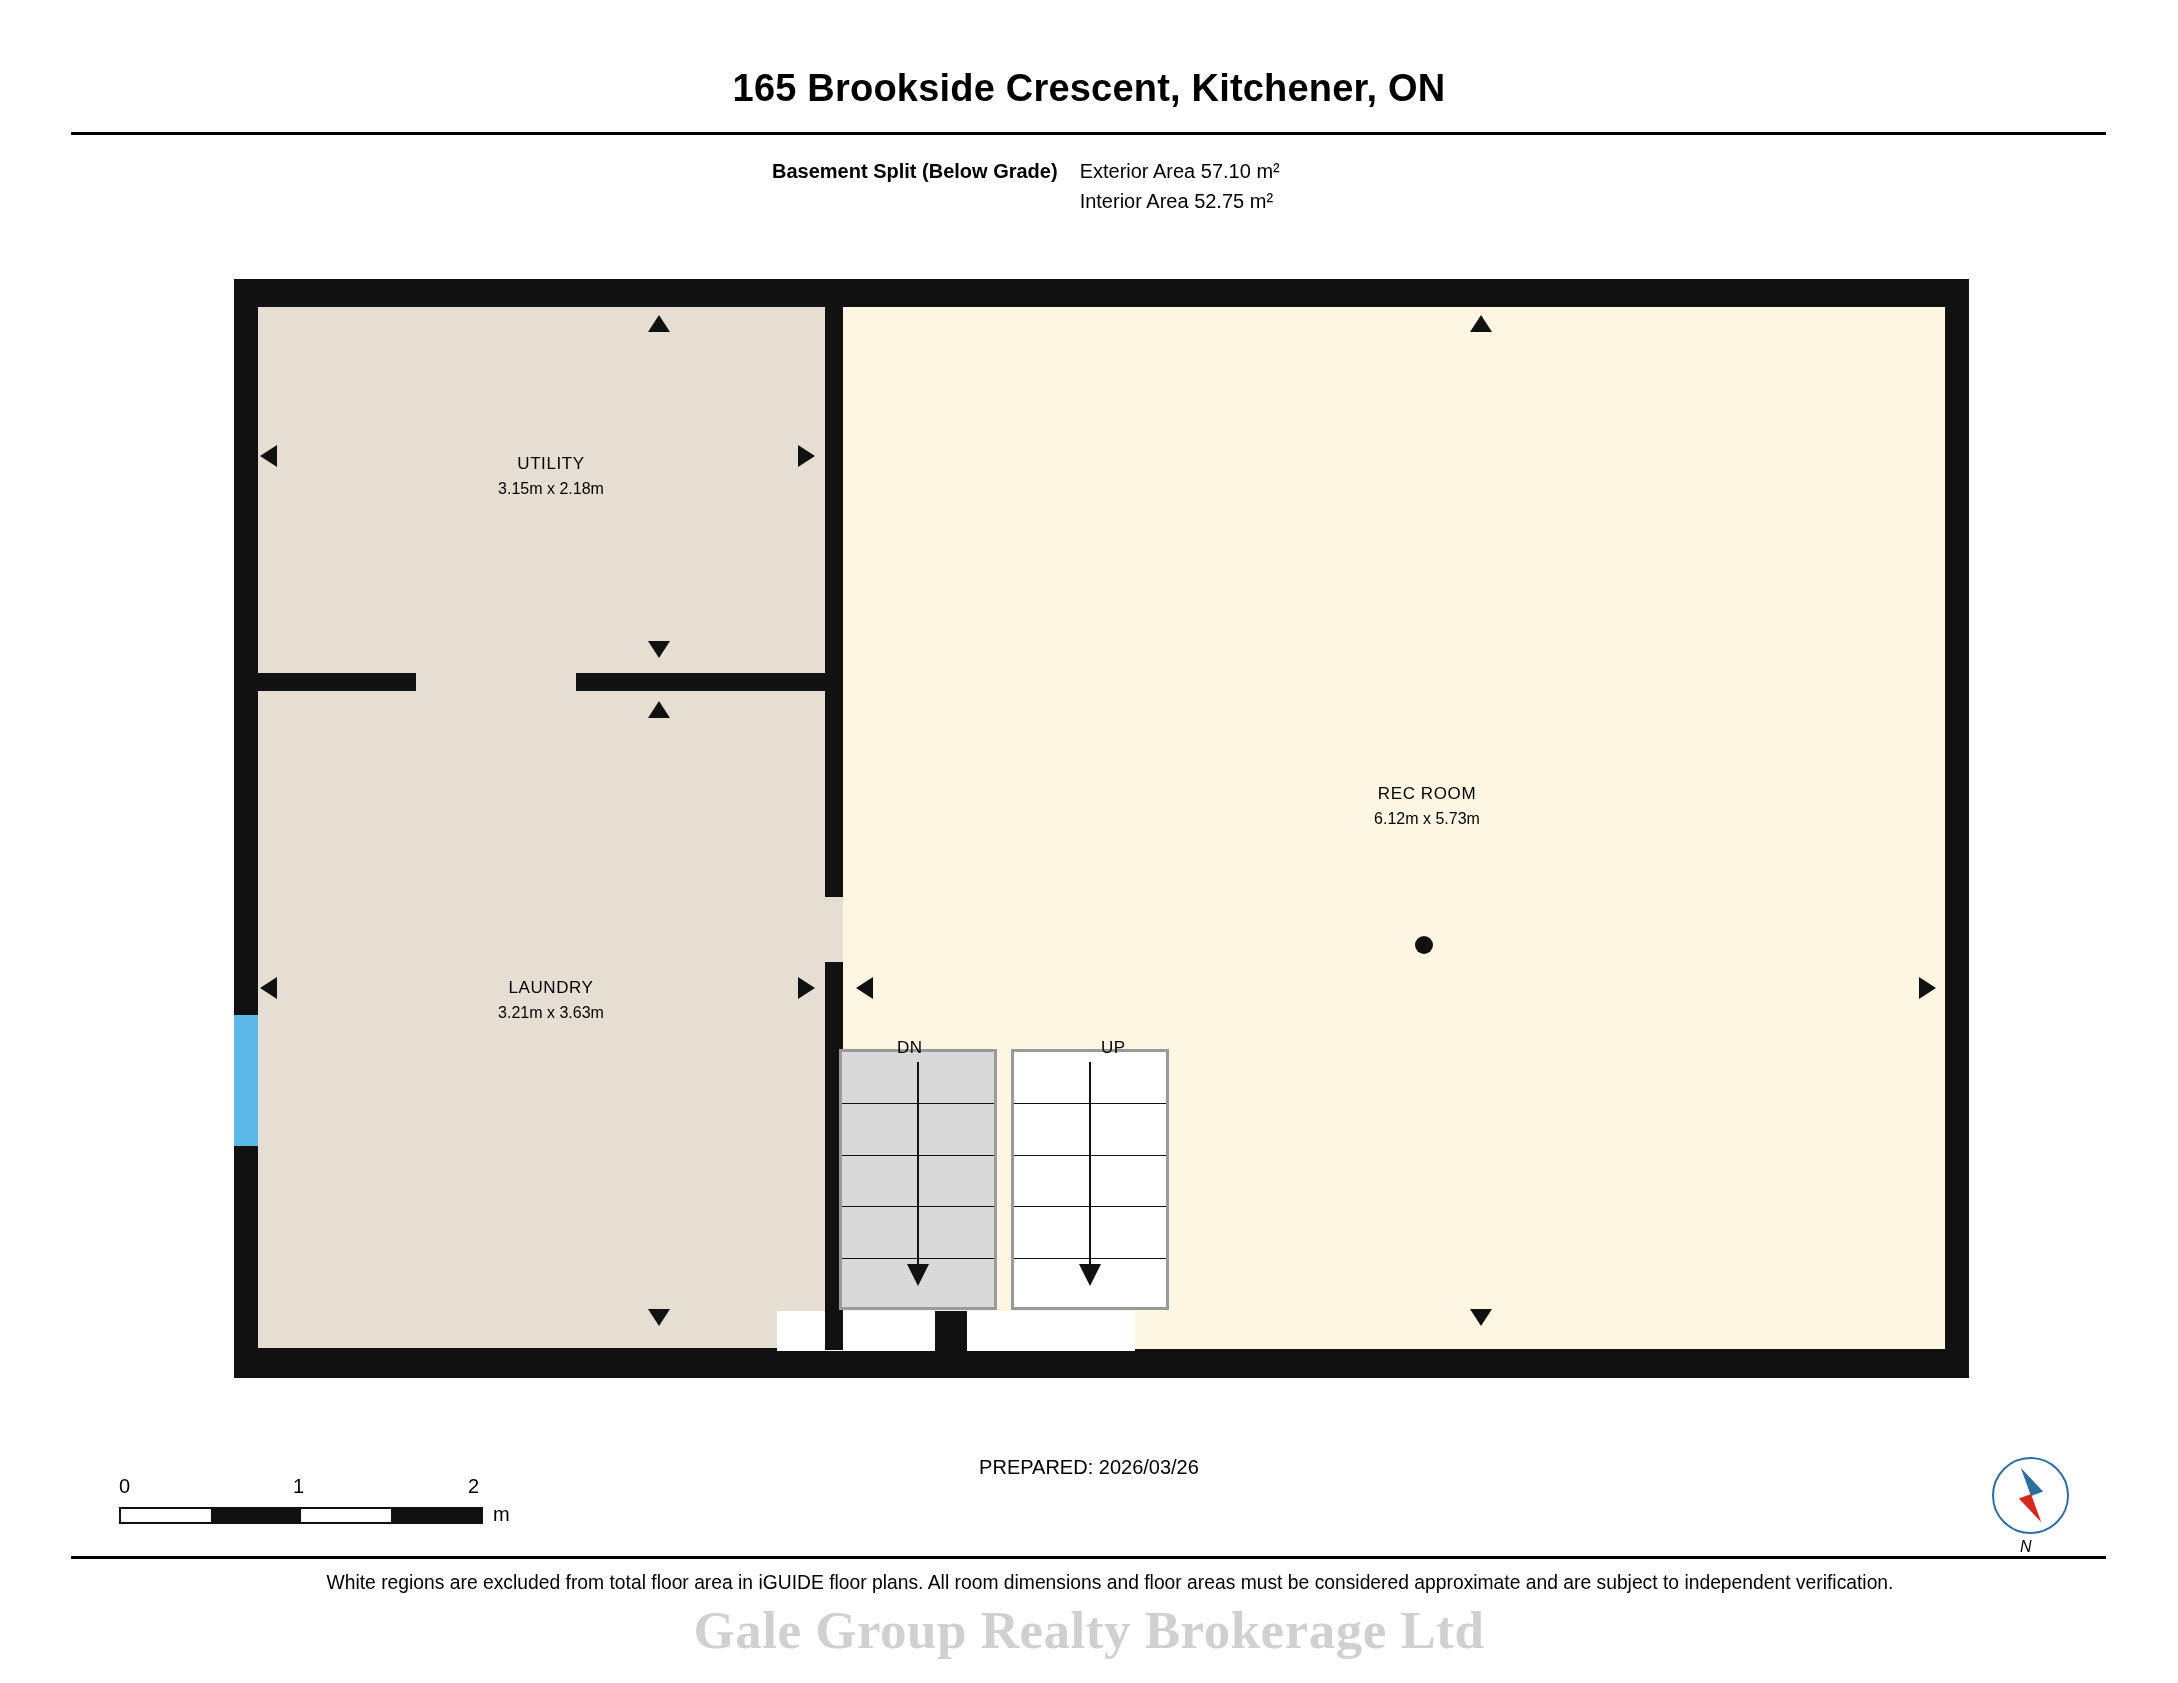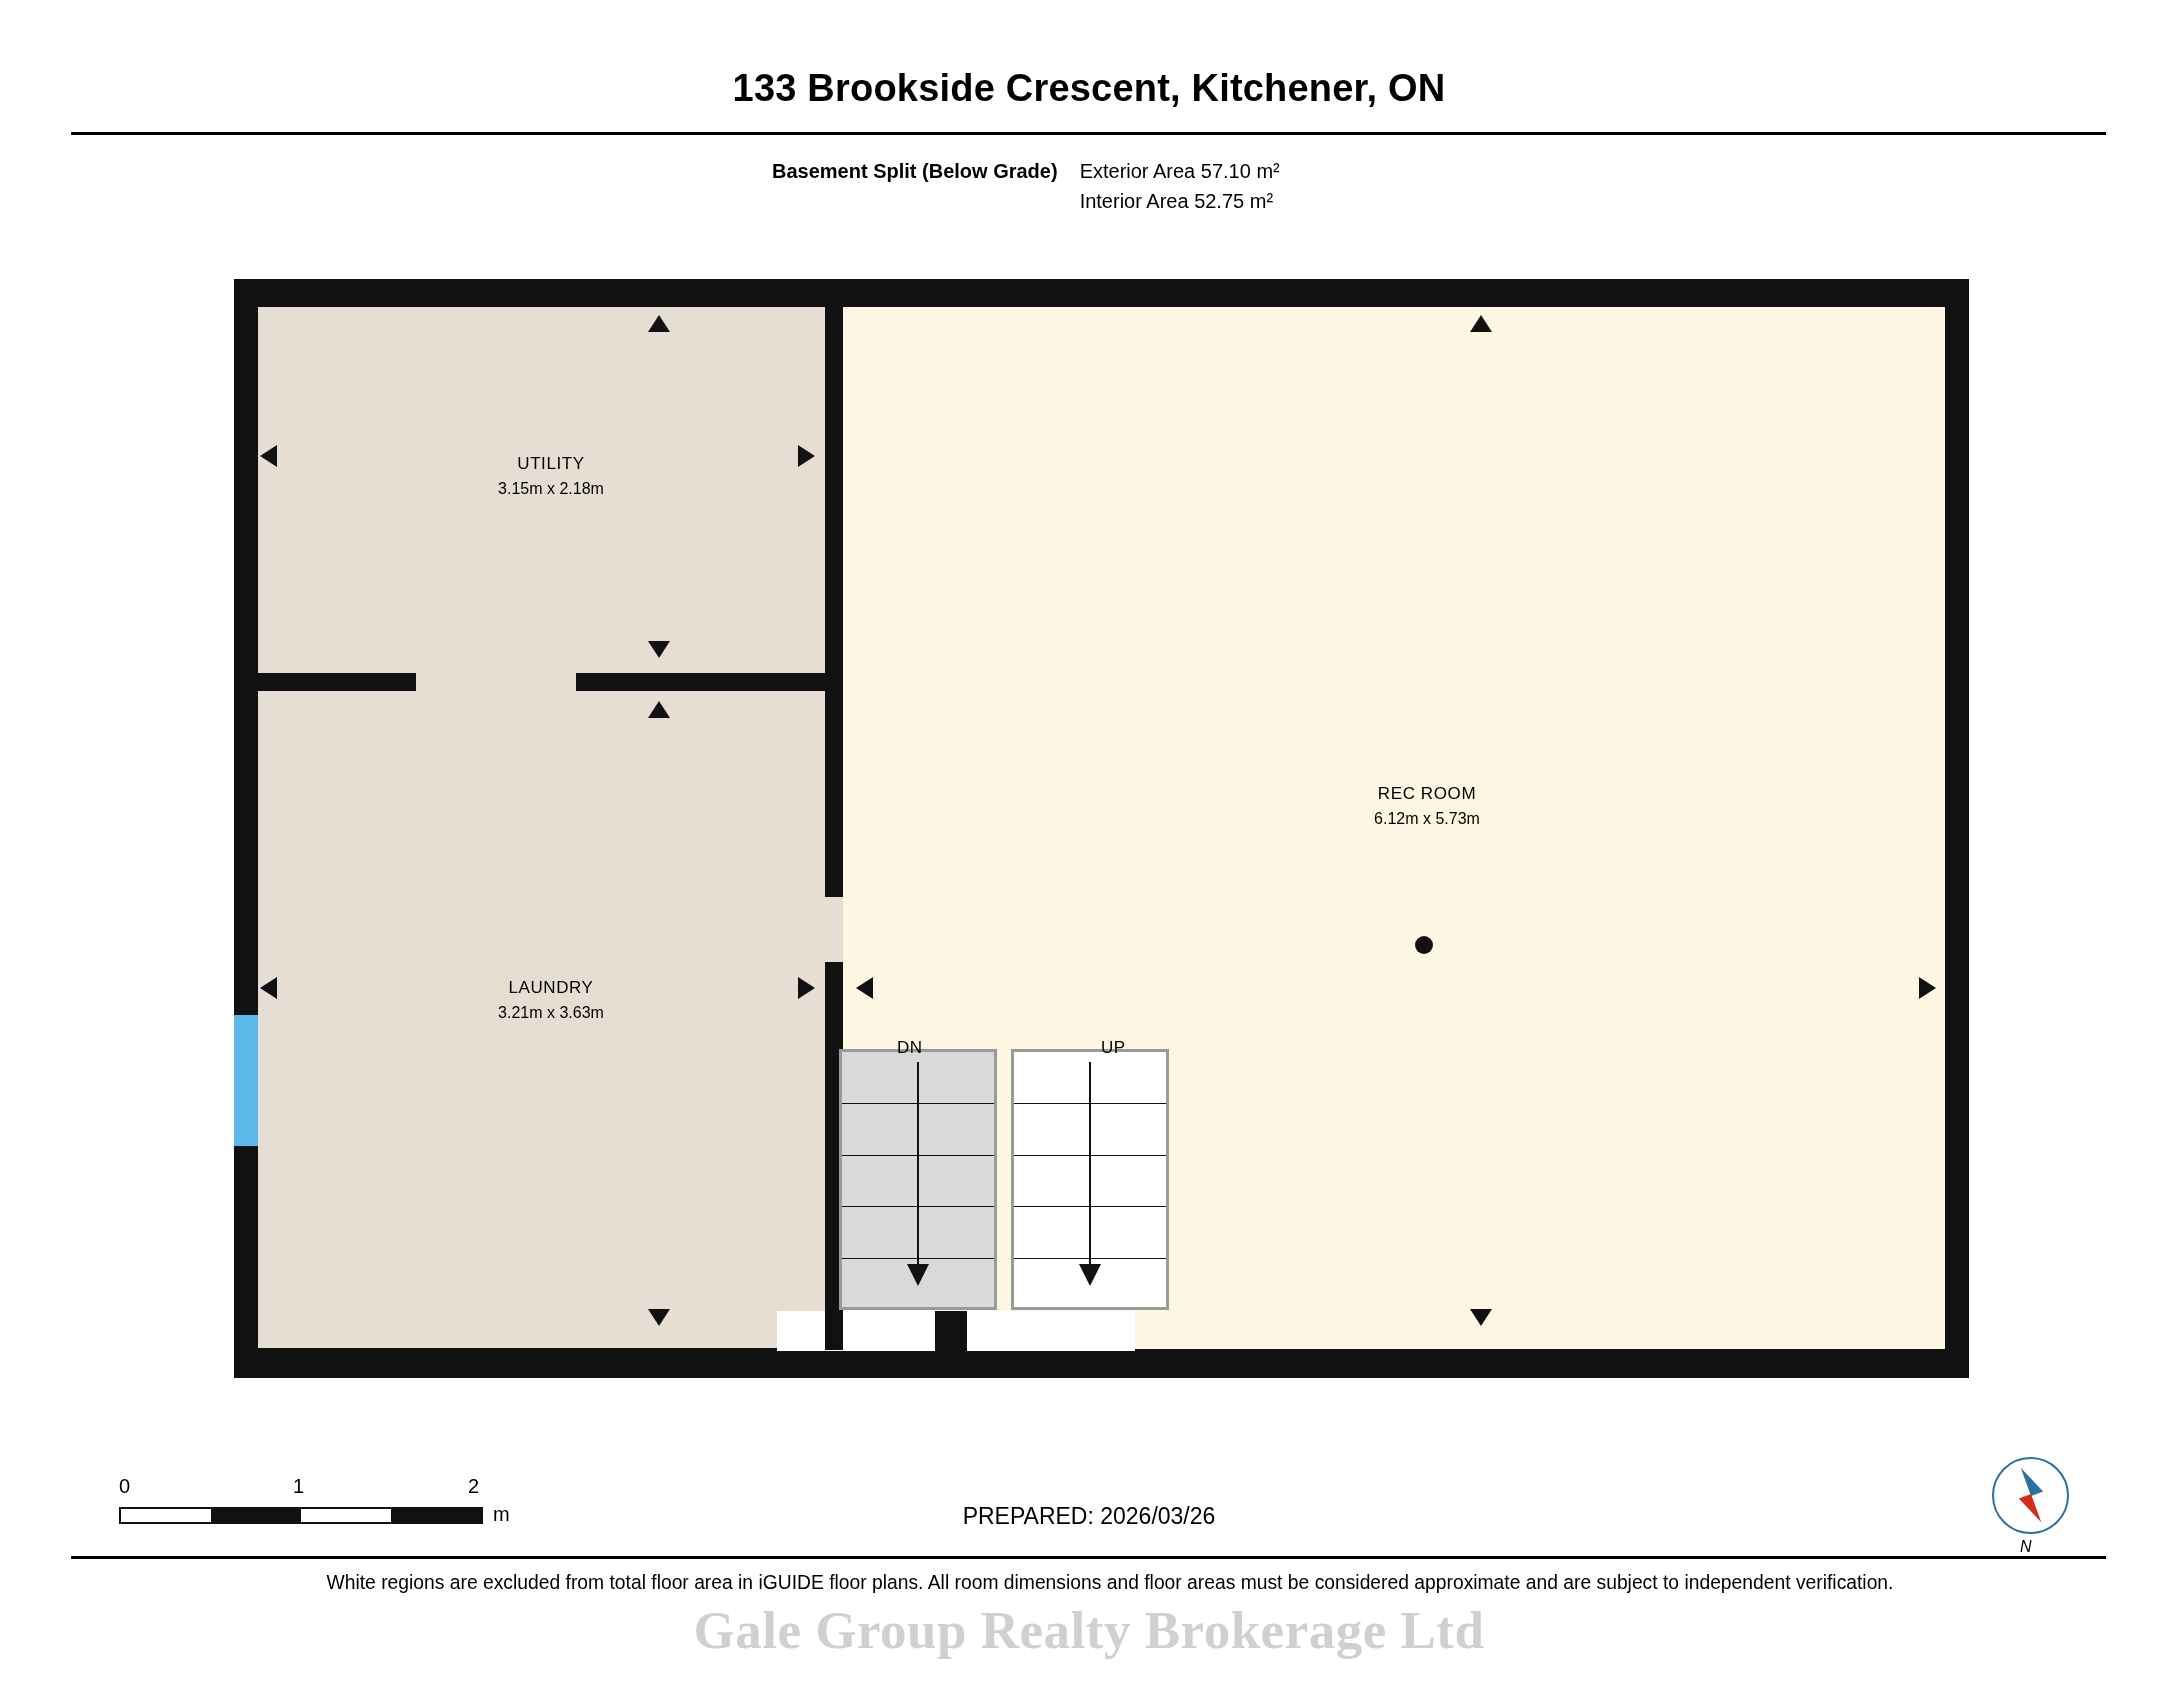--- a/index.html
+++ b/index.html
@@ -324,25 +324,25 @@
   .scale-unit {
     position: absolute;
     left: 374px;
     top: 28px;
     font-size: 20px;
   }
 
   
   .prepared {
     position: absolute;
-    top: 1503px;
+    top: 1456px;
     left: 0;
     width: 2178px;
     text-align: center;
-    font-size: 23px;
+    font-size: 20px;
   }
 
   
   .compass {
     position: absolute;
     left: 1992px;
     top: 1457px;
     width: 77px;
     height: 77px;
   }
@@ -415,21 +415,21 @@
     letter-spacing: 0.5px;
     pointer-events: none;
     font-family: Liberation Serif, serif;
   }
 </style>
 </head>
 <body>
 
 <div class="page">
 
-  <div class="title">133 Brookside Crescent, Kitchener, ON</div>
+  <div class="title">165 Brookside Crescent, Kitchener, ON</div>
   <div class="title-rule"></div>
 
   <div class="meta">
     <div class="meta-row">
       <span class="meta-label">Basement Split (Below Grade)</span>
       <span class="meta-value">Exterior Area 57.10 m²</span>
     </div>
     <div class="meta-row second">
       <span class="meta-label">Basement Split (Below Grade)</span>
       <span class="meta-value">Interior Area 52.75 m²</span>

